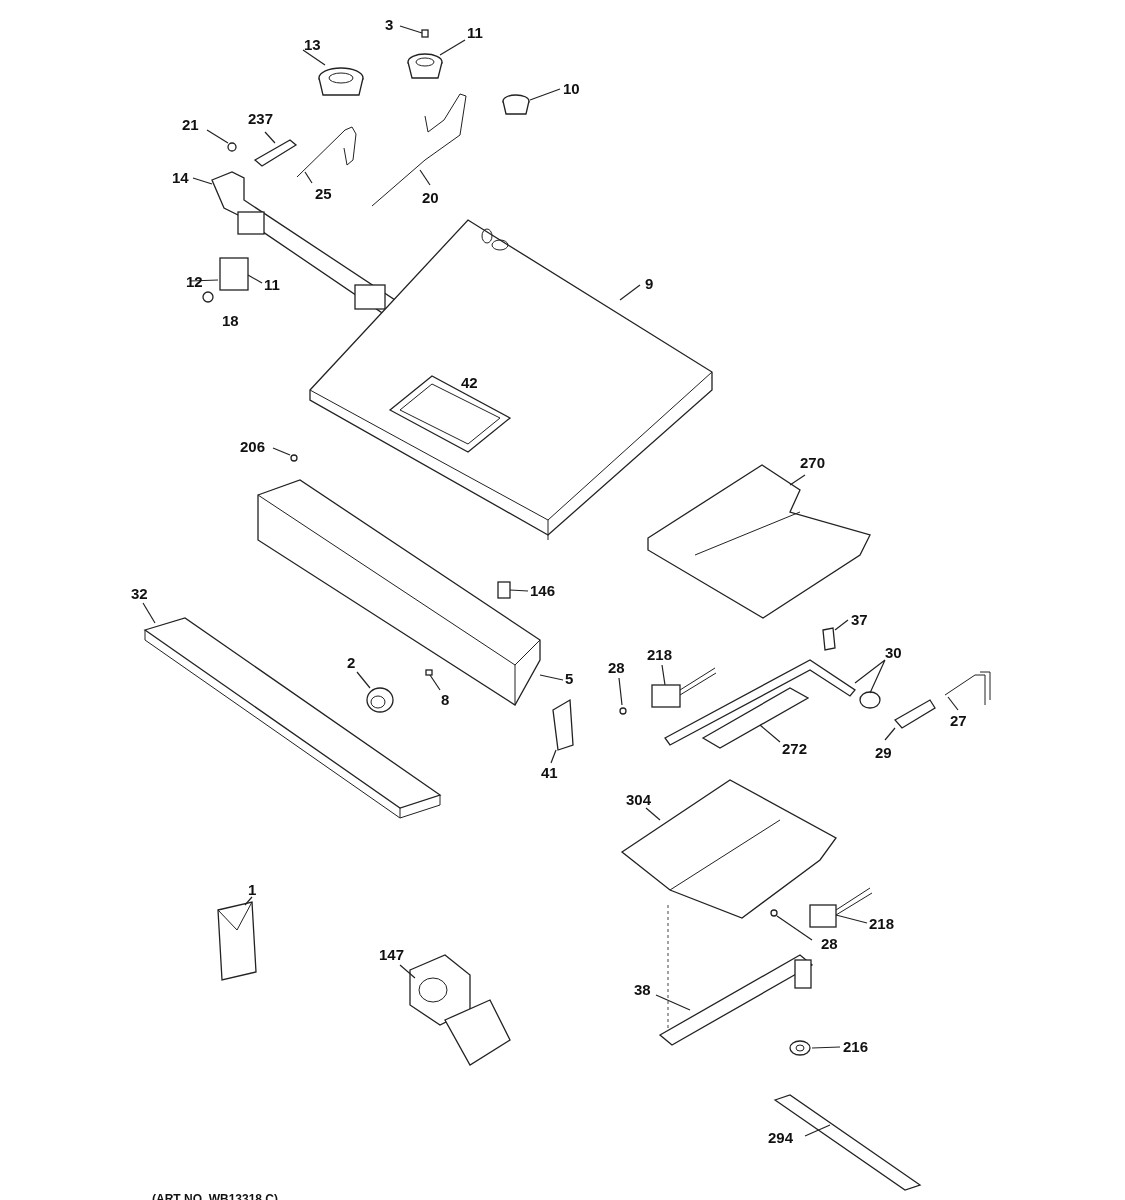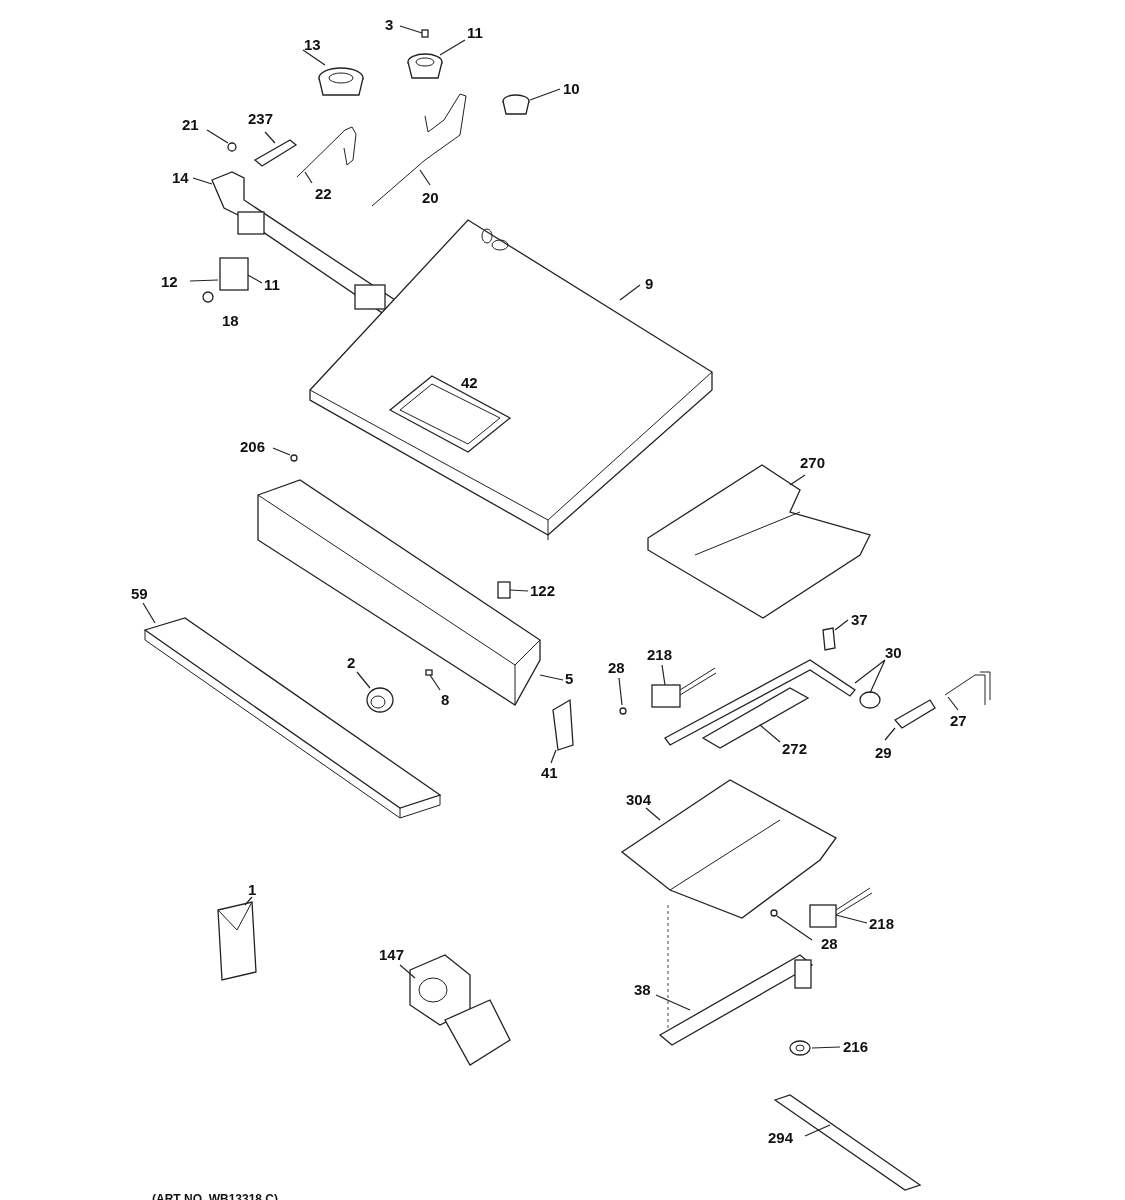--- a/index.html
+++ b/index.html
@@ -180,31 +180,31 @@
   <path class="lead" d="M805 1136 L830 1125"></path>
 </svg>
 
 <div class="lbl" style="left:385px;top:17px">3</div>
 <div class="lbl" style="left:467px;top:25px">11</div>
 <div class="lbl" style="left:304px;top:37px">13</div>
 <div class="lbl" style="left:563px;top:81px">10</div>
 <div class="lbl" style="left:182px;top:117px">21</div>
 <div class="lbl" style="left:248px;top:111px">237</div>
 <div class="lbl" style="left:172px;top:170px">14</div>
-<div class="lbl" style="left:315px;top:186px">22</div>
+<div class="lbl" style="left:315px;top:186px">25</div>
 <div class="lbl" style="left:422px;top:190px">20</div>
-<div class="lbl" style="left:161px;top:274px">12</div>
+<div class="lbl" style="left:186px;top:274px">12</div>
 <div class="lbl" style="left:264px;top:277px">11</div>
 <div class="lbl" style="left:222px;top:313px">18</div>
 <div class="lbl" style="left:645px;top:276px">9</div>
 <div class="lbl" style="left:461px;top:375px">42</div>
 <div class="lbl" style="left:240px;top:439px">206</div>
 <div class="lbl" style="left:800px;top:455px">270</div>
-<div class="lbl" style="left:530px;top:583px">122</div>
-<div class="lbl" style="left:131px;top:586px">59</div>
+<div class="lbl" style="left:530px;top:583px">146</div>
+<div class="lbl" style="left:131px;top:586px">32</div>
 <div class="lbl" style="left:851px;top:612px">37</div>
 <div class="lbl" style="left:347px;top:655px">2</div>
 <div class="lbl" style="left:565px;top:671px">5</div>
 <div class="lbl" style="left:441px;top:692px">8</div>
 <div class="lbl" style="left:608px;top:660px">28</div>
 <div class="lbl" style="left:647px;top:647px">218</div>
 <div class="lbl" style="left:885px;top:645px">30</div>
 <div class="lbl" style="left:950px;top:713px">27</div>
 <div class="lbl" style="left:875px;top:745px">29</div>
 <div class="lbl" style="left:782px;top:741px">272</div>

